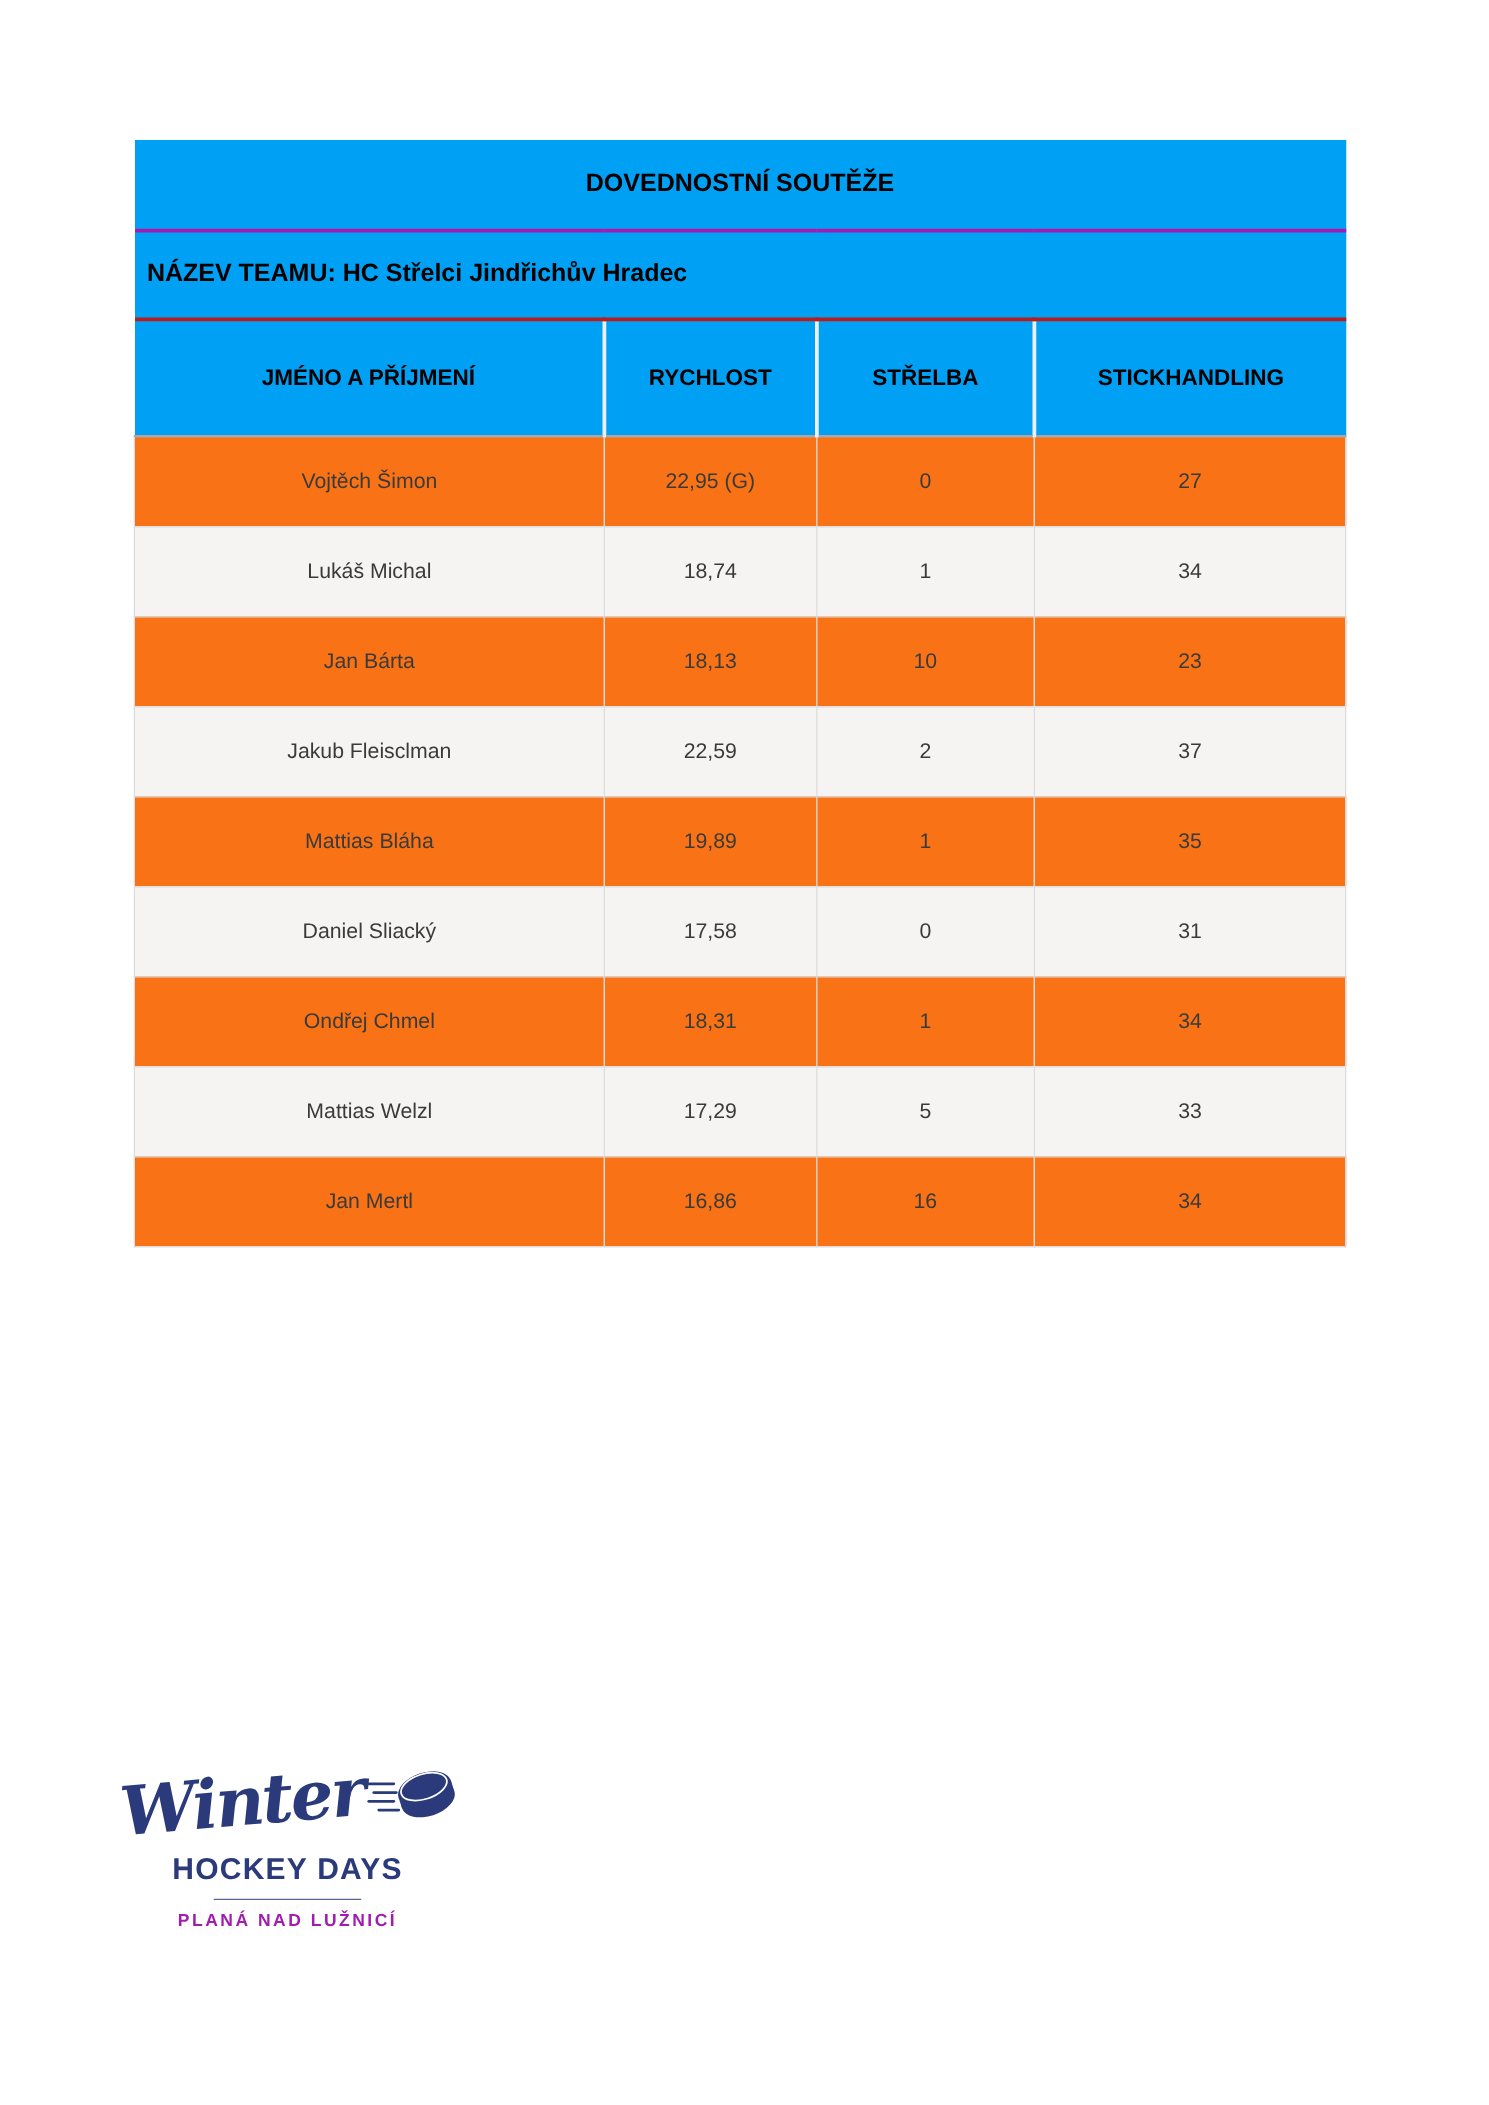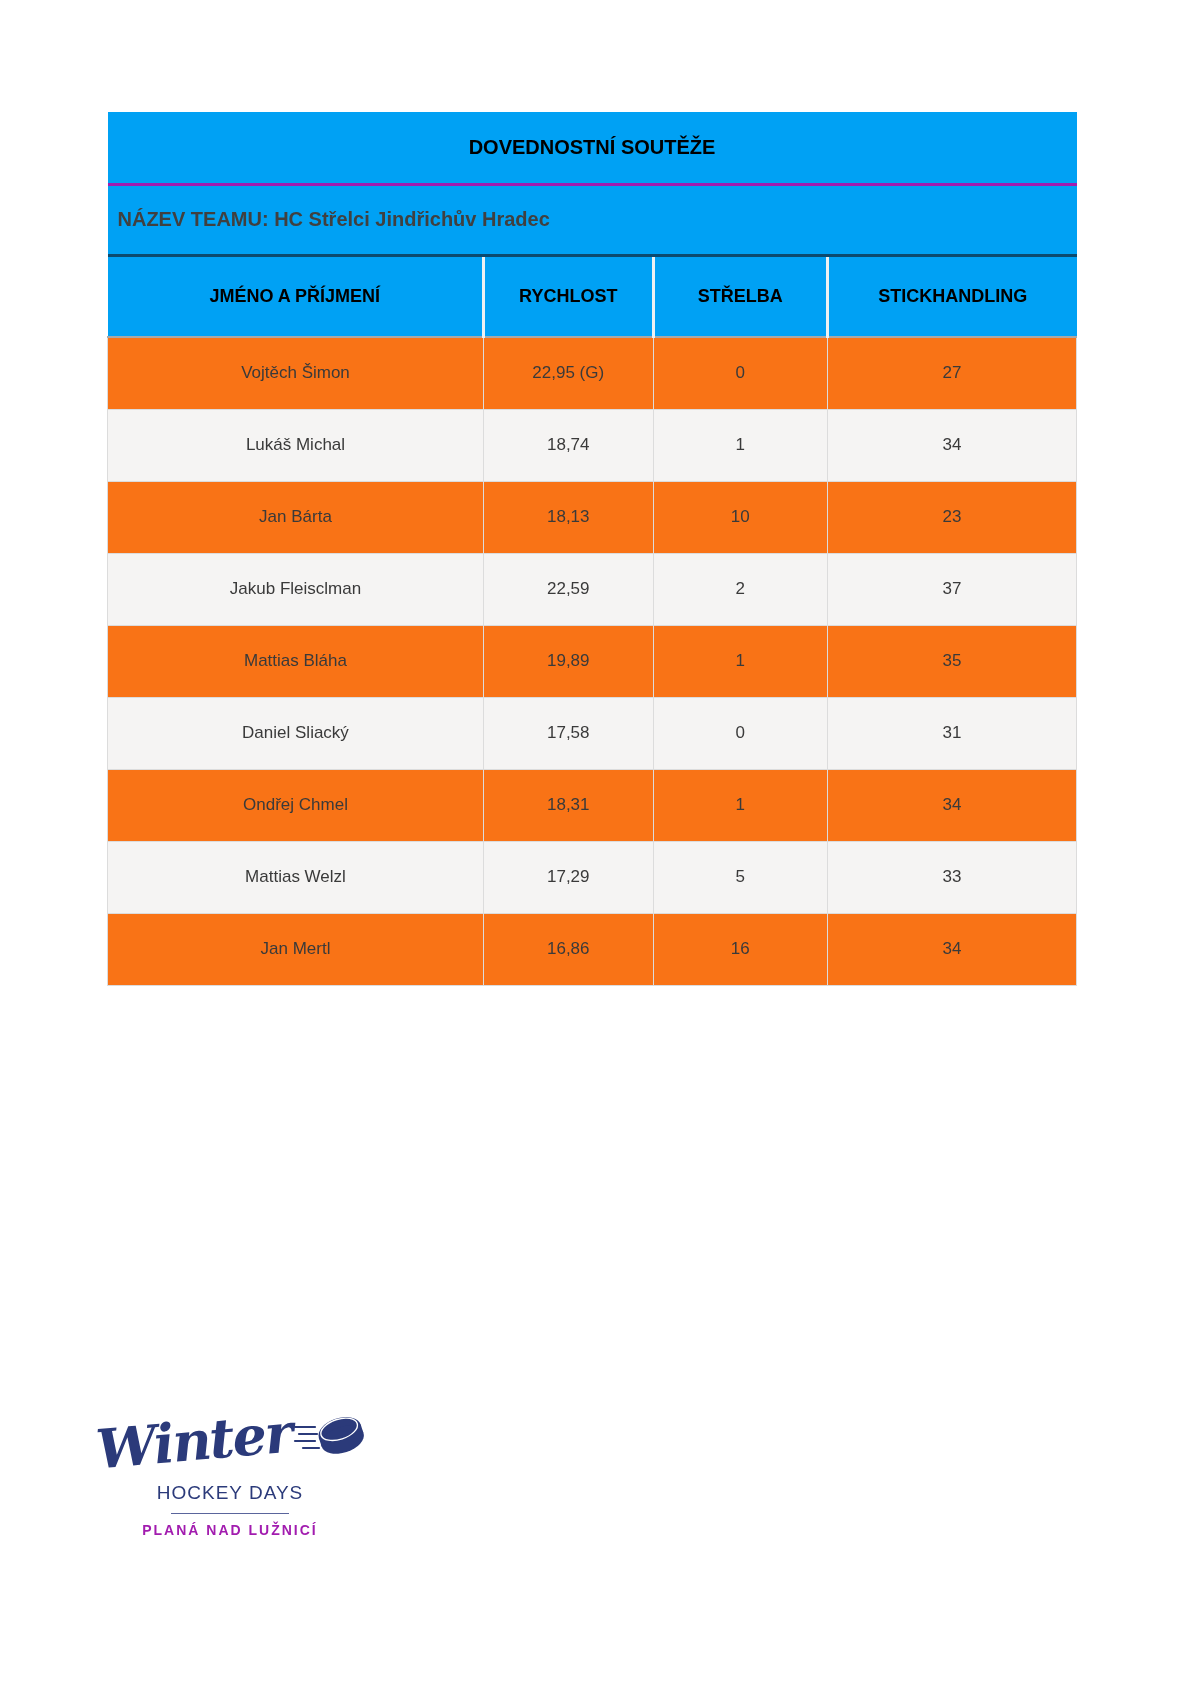--- a/index.html
+++ b/index.html
@@ -35,27 +35,27 @@
   tr.title-row th{
     background:var(--blue);
     height:72px;
     font-size:20px;font-weight:bold;color:#000;
     text-align:center;
     border-bottom:3px solid #a21caf;
   }
   tr.team-row th{
     background:var(--blue);
     height:71px;
-    font-size:20px;font-weight:bold;color:#404040;
+    font-size:20px;font-weight:bold;color:#000000;
     text-align:left;padding-left:10px;
-    border-bottom:3px solid #0c4a6e;
+    border-bottom:3px solid #b91c1c;
   }
   tr.cols-row th{
     background:var(--blue);
-    height:82px;
+    height:94px;
     font-size:18px;font-weight:bold;color:#000;
     text-align:center;
     border-left:3px solid #eef1f2;
     border-bottom:2px solid #a8a8a8;
   }
   tr.cols-row th:first-child{border-left:none;}
 
   tbody td{
     height:72px;
     background:#f97316;
@@ -77,21 +77,21 @@
   .winter-script{
     font-family:"DejaVu Serif", serif;
     font-style:italic;font-weight:bold;
     font-size:54px;line-height:1;
     transform:rotate(-5deg);
     letter-spacing:-2px;
     color:var(--navy);
   }
   .puck{margin-left:2px;margin-top:-8px;}
   .winter-line1{
-    font-size:19px;font-weight:normal;letter-spacing:1px;
+    font-size:24px;font-weight:bold;letter-spacing:1px;
     margin-top:2px;color:var(--navy);
   }
   .winter-divider{
     width:118px;height:0;border-top:1.5px solid #5a659c;
     margin:9px auto 8px auto;
   }
   .winter-line2{
     font-size:14px;font-weight:bold;letter-spacing:2px;
     color:#a21caf;
   }

